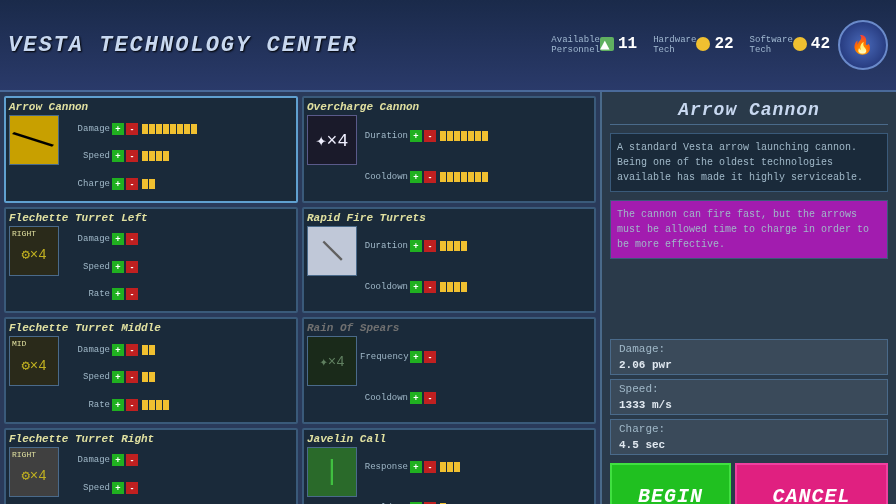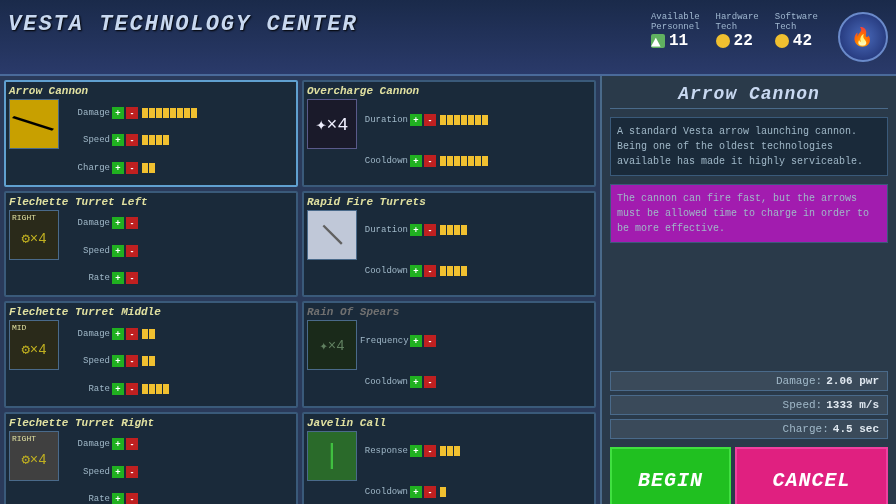--- a/index.html
+++ b/index.html
@@ -8,42 +8,42 @@
       height: 504px;
       background: #2a3a5a;
       font-family: 'Courier New', monospace;
       overflow: hidden;
     }
 
     
     .header {
       background: linear-gradient(180deg, #1a2a4a 0%, #2a3a6a 100%);
       border-bottom: 2px solid #4a6a9a;
-      padding: 12px 8px;
-      display: flex;
-      align-items: flex-start;
-      gap: 12px;
+      padding: 20px 8px;
+      display: flex;
+      align-items: center;
+      gap: 0;
     }
     .header-title {
       color: #c8d8f0;
       font-size: 22px;
       font-weight: bold;
       letter-spacing: 2px;
       text-shadow: 1px 1px 2px #000;
       flex: 1;
       font-style: italic;
     }
     .header-stats {
       display: flex;
       gap: 16px;
       align-items: center;
     }
     .stat-item {
       display: flex;
-      flex-direction: column;
+      flex-direction: row;
       align-items: flex-start;
       color: #c8d8f0;
       font-size: 10px;
     }
     .stat-label { font-size: 9px; color: #a0b8d0; }
     .stat-value {
       display: flex;
       align-items: center;
       gap: 4px;
       font-size: 16px;
@@ -258,20 +258,21 @@
     }
     .right-stat-row {
       background: #3a4a5a;
       border: 1px solid #4a6a8a;
       padding: 3px 8px;
       color: #c8d8f0;
       font-size: 11px;
       display: flex;
       justify-content: flex-end;
       gap: 4px;
+      flex-direction: column;
     }
     .right-stat-label { color: #a0b8c8; }
     .right-stat-value { color: #e0e8f0; font-weight: bold; }
 
     .right-buttons {
       display: flex;
       gap: 4px;
     }
     .btn-begin {
       flex: 1;

